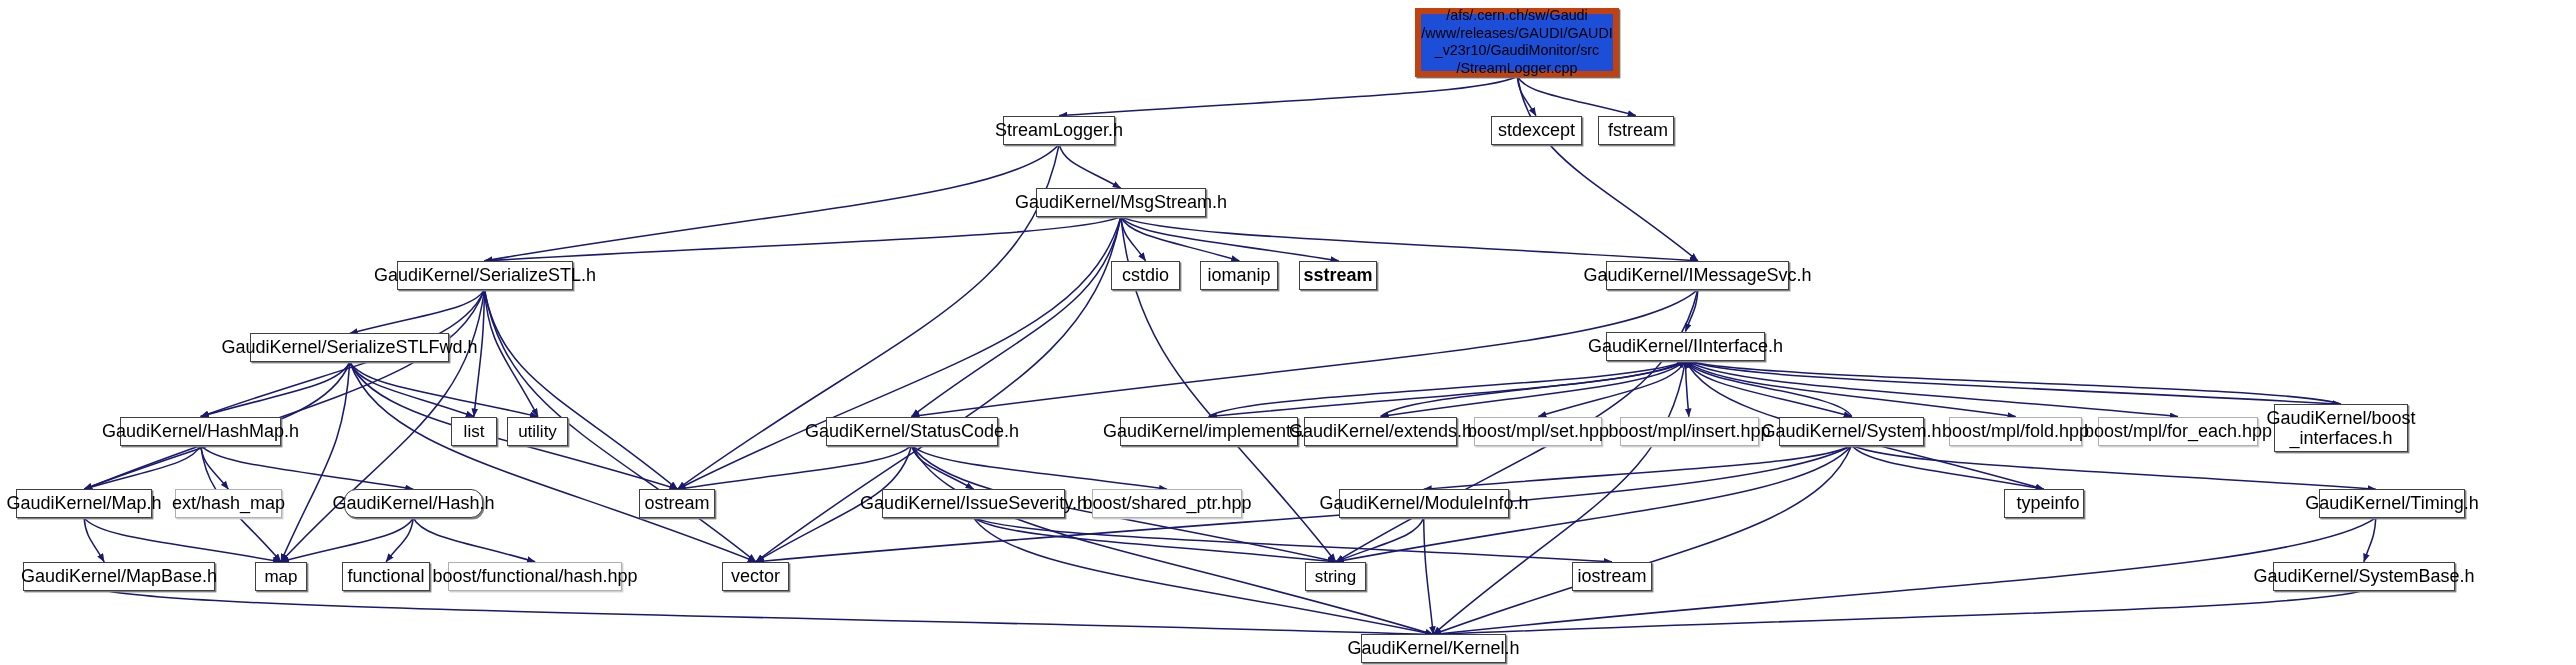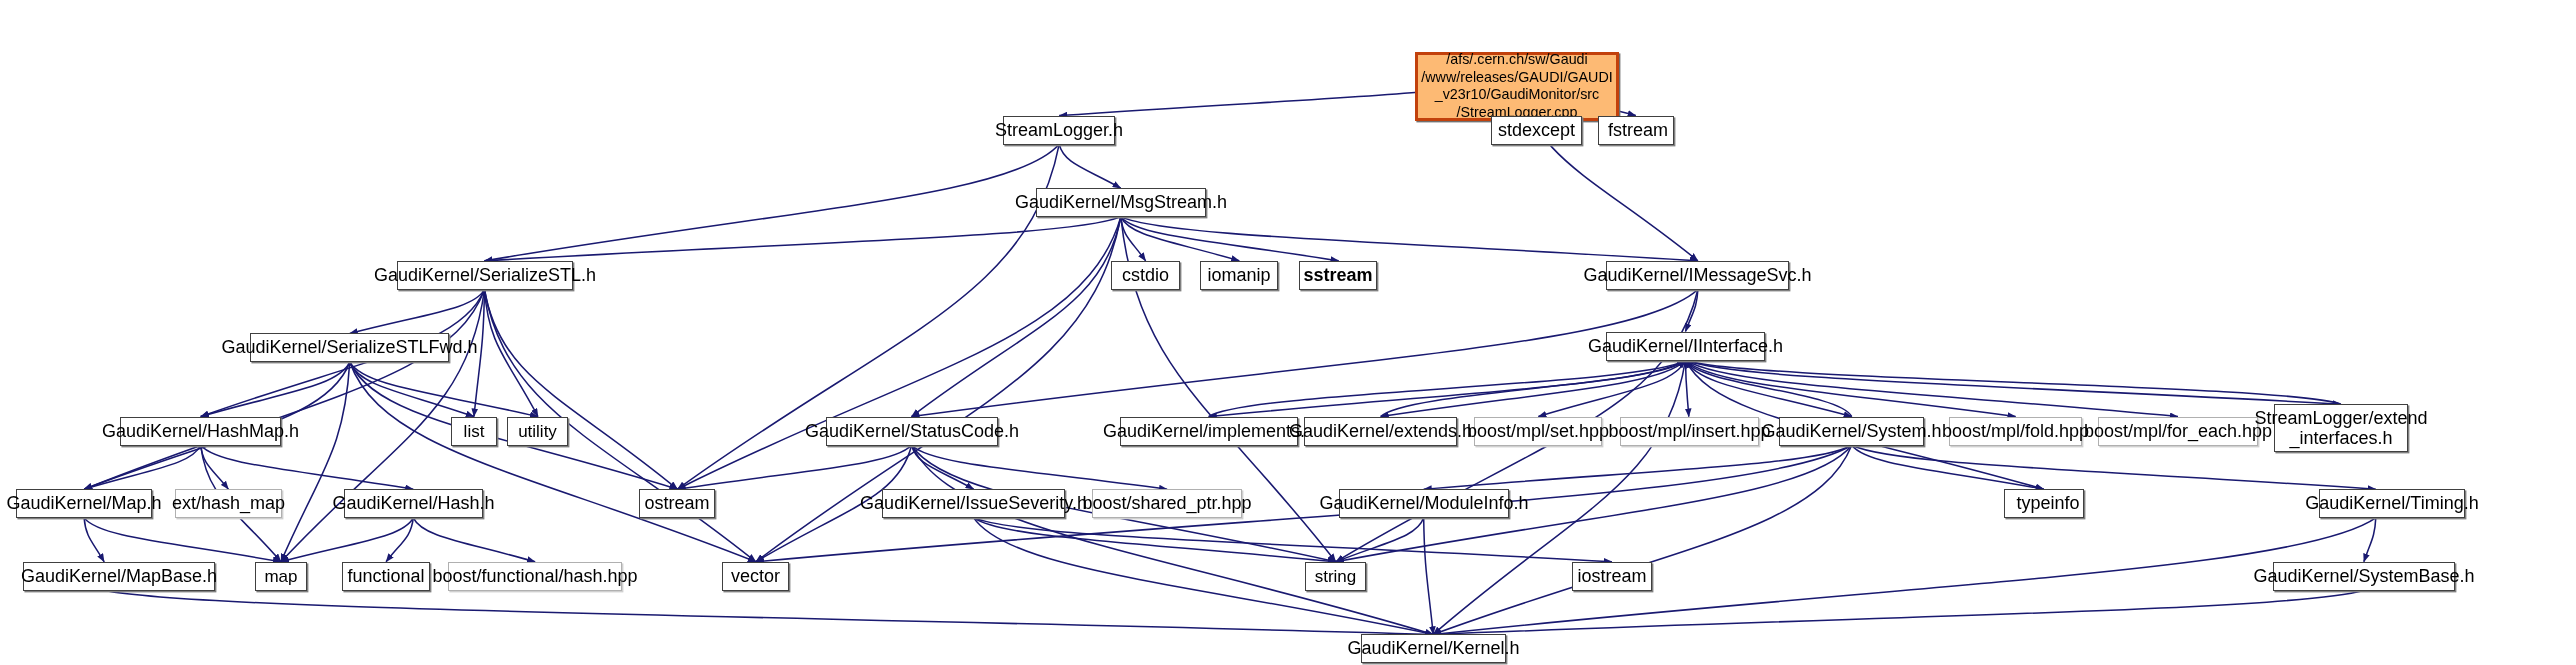--- a/index.html
+++ b/index.html
@@ -38,25 +38,24 @@
     border: 1px solid #404040;
     box-shadow: 1.4px 1.4px 0 0 #808080;
     white-space: pre-line;
     padding: 0 3.8px;
   }
   .node.external {
     border: 1px solid #b0b0b0;
     box-shadow: 1.4px 1.4px 0 0 #d0d0d0;
   }
   .node.root {
-    background: #fdba74;
-    border: 3px solid #c2410c;
+    background: #1d4ed8;
+    border: 6px solid #c2410c;
     box-shadow: 1.4px 1.4px 0 0 #707070;
     line-height: 1.22;
-    margin-top: 44px;
   }
 </style>
 </head>
 <body>
 
 <div id="graph-root">
   <svg id="edge-layer" viewBox="0 0 2696 696" xmlns="http://www.w3.org/2000/svg">
       <defs>
         <marker id="ah" markerWidth="9" markerHeight="7" refX="8.5" refY="3.5" orient="auto" markerUnits="userSpaceOnUse">
           <path d="M0,0 L9,3.5 L0,7 z" fill="#191970"></path>
@@ -160,25 +159,25 @@
     <div class="node" style="left: 451px; top: 417px; width: 46px; height: 29px; font-size: 17px;">list</div>
     <div class="node" style="left: 507px; top: 417px; width: 61px; height: 29px; font-size: 17px;">utility</div>
     <div class="node" style="left: 826px; top: 417px; width: 172px; height: 29px;">GaudiKernel/StatusCode.h</div>
     <div class="node" style="left: 1120px; top: 417px; width: 178px; height: 29px;">GaudiKernel/implements.h</div>
     <div class="node" style="left: 1304px; top: 417px; width: 153px; height: 29px;">GaudiKernel/extends.h</div>
     <div class="node external" style="left: 1474px; top: 417px; width: 128px; height: 29px;">boost/mpl/set.hpp</div>
     <div class="node external" style="left: 1620px; top: 417px; width: 139px; height: 29px;">boost/mpl/insert.hpp</div>
     <div class="node" style="left: 1779px; top: 417px; width: 145px; height: 29px;">GaudiKernel/System.h</div>
     <div class="node external" style="left: 1949px; top: 417px; width: 133px; height: 29px;">boost/mpl/fold.hpp</div>
     <div class="node external" style="left: 2098px; top: 417px; width: 160px; height: 29px;">boost/mpl/for_each.hpp</div>
-    <div class="node" style="left: 2274px; top: 404px; width: 134px; height: 48px;">StreamLogger/extend
+    <div class="node" style="left: 2274px; top: 404px; width: 134px; height: 48px;">GaudiKernel/boost
 _interfaces.h</div>
     <div class="node" style="left: 16px; top: 489px; width: 136px; height: 29px;">GaudiKernel/Map.h</div>
     <div class="node external" style="left: 175px; top: 489px; width: 107px; height: 29px;">ext/hash_map</div>
-    <div class="node" style="left: 344px; top: 489px; width: 139px; height: 29px;">GaudiKernel/Hash.h</div>
+    <div class="node" style="left: 344px; top: 489px; width: 139px; height: 29px; border-radius: 12px;">GaudiKernel/Hash.h</div>
     <div class="node" style="left: 639px; top: 489px; width: 76px; height: 29px;">ostream</div>
     <div class="node" style="left: 882px; top: 489px; width: 183px; height: 29px;">GaudiKernel/IssueSeverity.h</div>
     <div class="node external" style="left: 1092px; top: 489px; width: 150px; height: 29px;">boost/shared_ptr.hpp</div>
     <div class="node" style="left: 1339px; top: 489px; width: 170px; height: 29px;">GaudiKernel/ModuleInfo.h</div>
     <div class="node" style="left: 2004px; top: 489px; width: 80px; height: 29px; padding-left: 12px;">typeinfo</div>
     <div class="node" style="left: 2303px; top: 489px; width: 146px; height: 29px; margin-left: 16px;">GaudiKernel/Timing.h</div>
     <div class="node" style="left: 23px; top: 562px; width: 192px; height: 29px;">GaudiKernel/MapBase.h</div>
     <div class="node" style="left: 255px; top: 562px; width: 52px; height: 29px; font-size: 17px;">map</div>
     <div class="node" style="left: 342px; top: 562px; width: 88px; height: 29px;">functional</div>
     <div class="node external" style="left: 448px; top: 562px; width: 174px; height: 29px;">boost/functional/hash.hpp</div>

